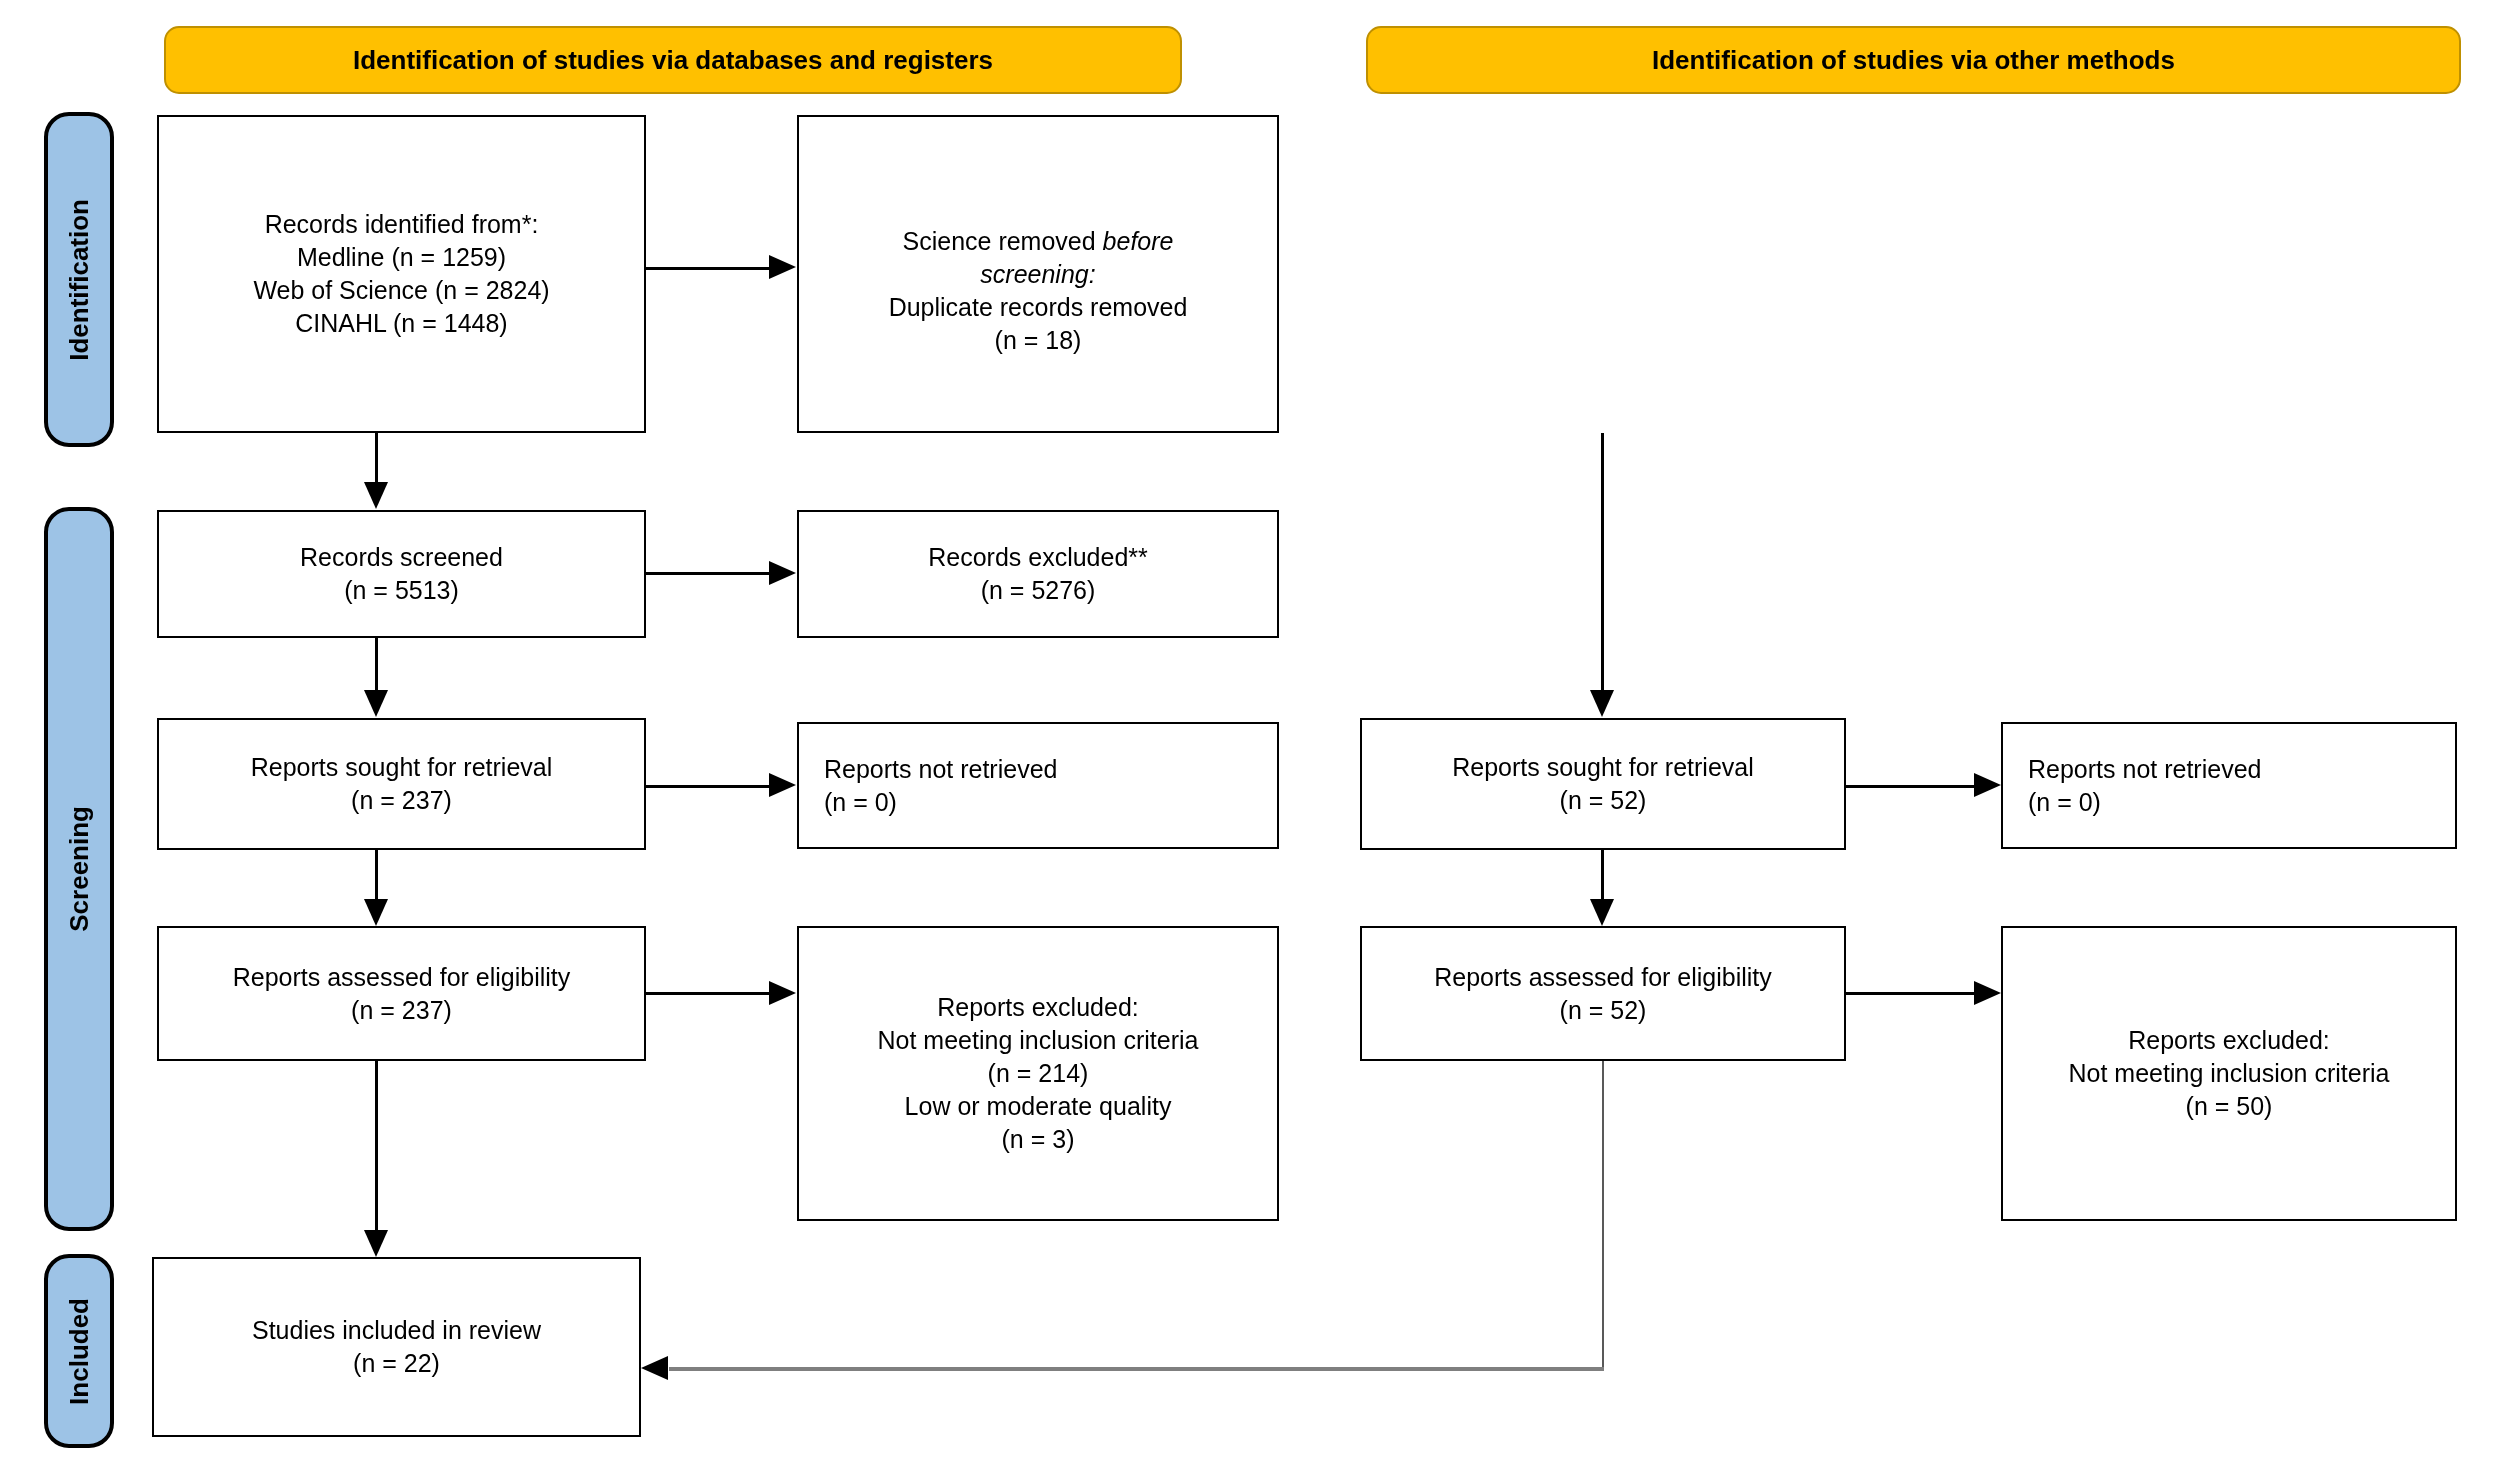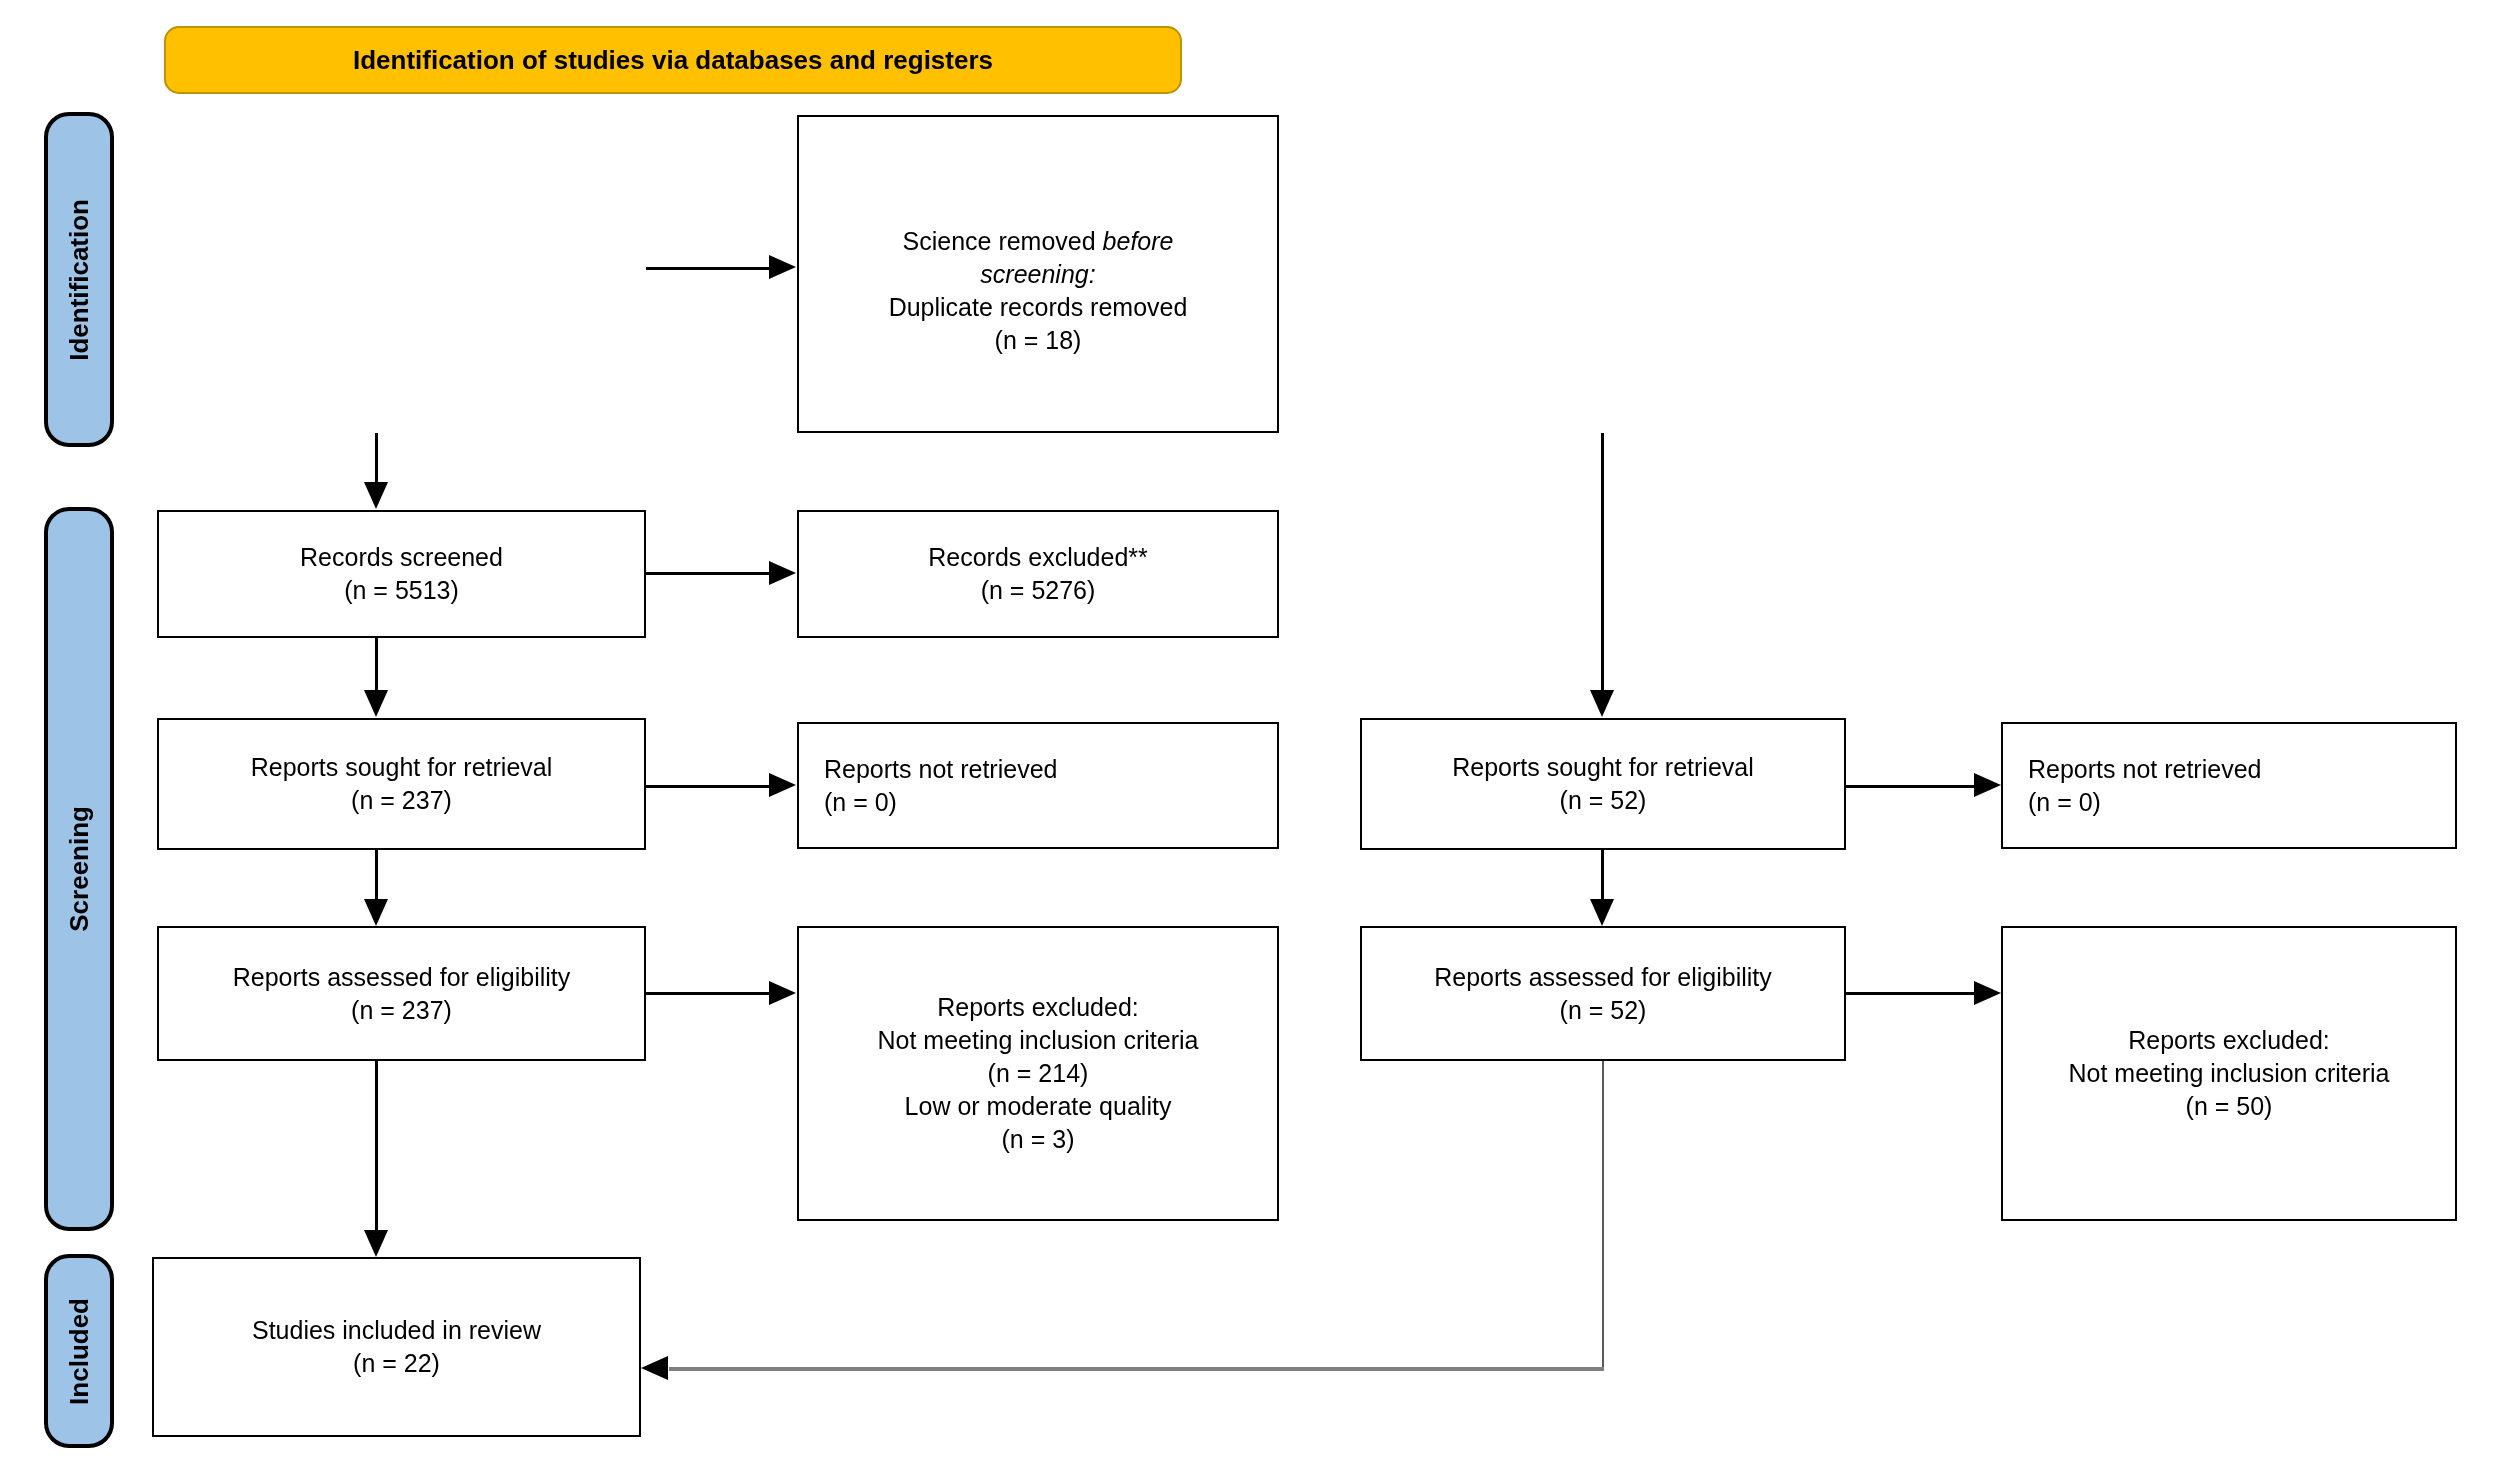--- a/index.html
+++ b/index.html
@@ -38,31 +38,40 @@
     border-top:12.5px solid transparent;border-bottom:12.5px solid transparent;border-right:27px solid #000;}
 </style>
 </head>
 <body>
 
 <div class="canvas">
 
   <div class="banner" style="left:164px;top:26px;width:1018px;height:68px">
     <span>Identification of studies via databases and registers</span>
   </div>
+  <div class="banner" style="left:1366px;top:26px;width:1095px;height:68px">
+    <span>Identification of studies via other methods</span>
+  </div>
 
   <div class="stage" style="left:44px;top:112px;width:70px;height:335px">
     <span class="vtext">Identification</span>
   </div>
   <div class="stage" style="left:44px;top:507px;width:70px;height:724px">
     <span class="vtext">Screening</span>
   </div>
   <div class="stage" style="left:44px;top:1254px;width:70px;height:194px">
     <span class="vtext">Included</span>
   </div>
 
+  <div class="box" style="left:157px;top:115px;width:489px;height:318px">
+    <span class="txt">Records identified from*:
+Medline (n = 1259)
+Web of Science (n = 2824)
+CINAHL (n = 1448)</span>
+  </div>
 
   <div class="box" style="left:797px;top:115px;width:482px;height:318px">
     <span class="txt">
       <span>Science removed </span><i>before
 screening:</i><span>
 Duplicate records removed
 (n = 18)</span>
     </span>
   </div>
 

